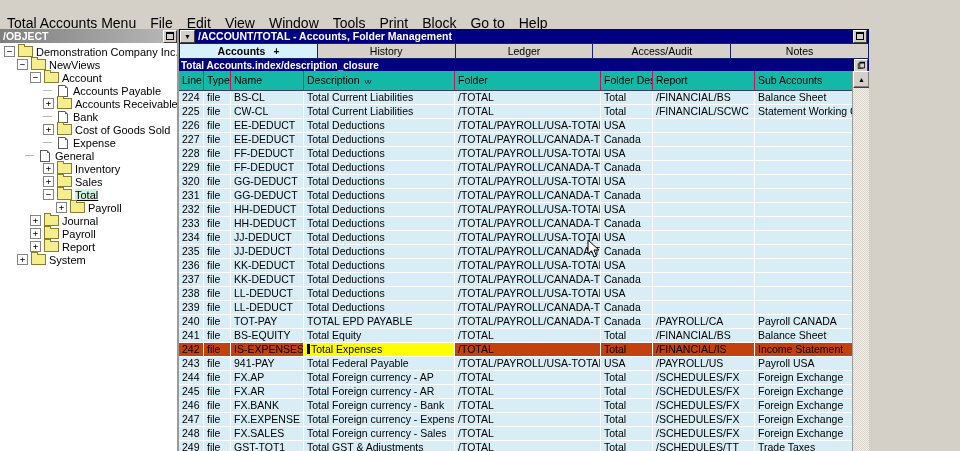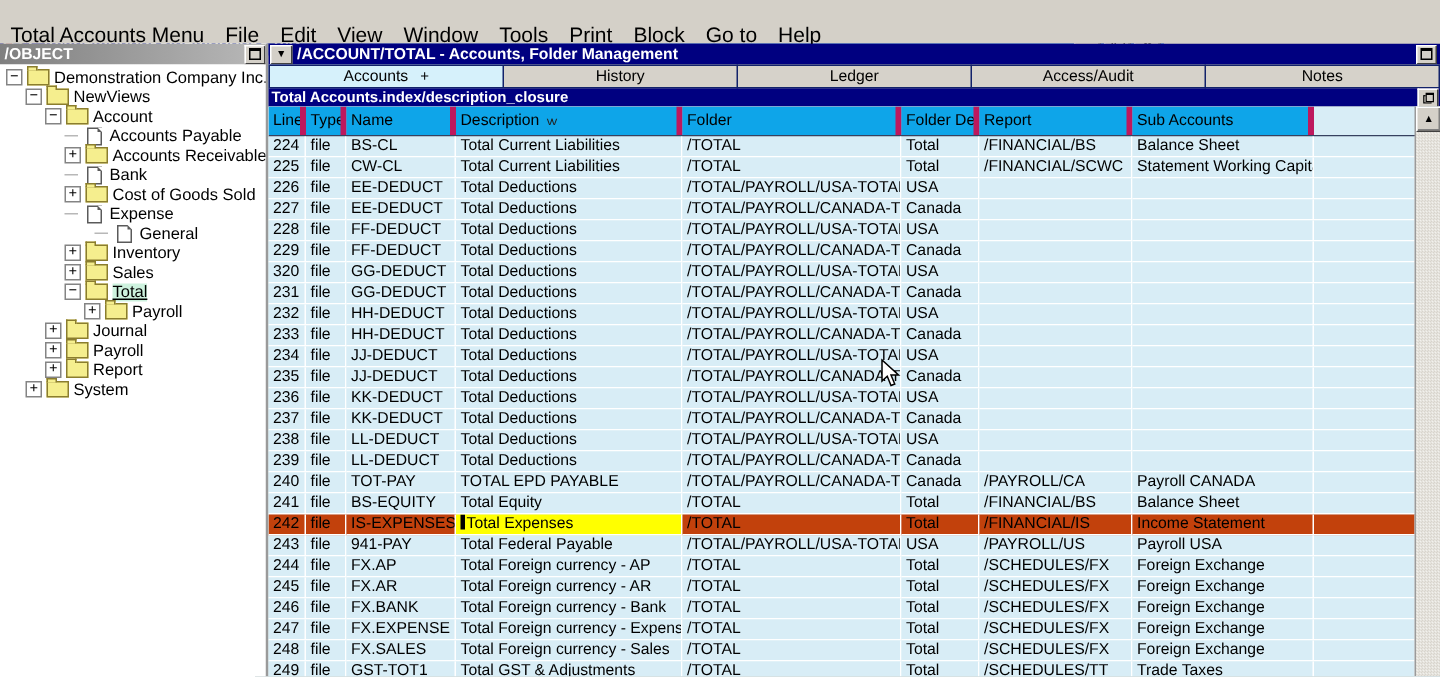--- a/index.html
+++ b/index.html
@@ -20,21 +20,21 @@
   .glyph-restore{position:relative;width:8px;height:8px;}
   .glyph-restore i{position:absolute;display:block;border:1px solid #000;background:#d4d0c8;}
   .glyph-restore i.b{left:0;top:2px;width:5px;height:5px;}
   .glyph-restore i.f{left:2px;top:0;width:5px;height:5px;border-top-width:2px;}
   .glyph-close{font-weight:bold;font-size:11px;margin-top:-1px;}
   
   .menubar{position:absolute;left:0;top:17px;width:960px;height:12px;background:#d4d0c8;
     display:flex;align-items:center;font-size:14px;line-height:12px;}
   .menu-item{padding:0 7px;white-space:nowrap;cursor:default;}
   
-  .main{position:absolute;left:0;top:29px;width:960px;bottom:0;display:flex;overflow:hidden;}
+  .main{position:absolute;left:0;top:29px;width:869px;bottom:0;display:flex;overflow:hidden;}
   .left-panel{width:177px;flex:0 0 auto;background:#fff;border-right:2px solid #9a9a9a;
     display:flex;flex-direction:column;}
   .right-panel{flex:1;display:flex;flex-direction:column;min-width:0;}
   .phdr{height:14px;flex:0 0 auto;display:flex;align-items:center;color:#fff;
     font-weight:bold;font-size:10.5px;white-space:nowrap;overflow:hidden;}
   .phdr.gray{background:linear-gradient(90deg,#7f7f7f,#b9b9b9);padding-left:3px;}
   .phdr.navy{background:#000080;}
   .mini-btn{width:12px;height:11px;background:#d4d0c8;border:1px solid;
     border-color:#fff #404040 #404040 #fff;flex:0 0 auto;
     display:flex;align-items:center;justify-content:center;padding:0;}
@@ -57,34 +57,34 @@
   .ico-file{width:8px;height:10px;flex:0 0 auto;background:#fff;border:1px solid #5a5a5a;
     margin:0 5px 0 3px;position:relative;}
   .ico-file:before{content:"";position:absolute;right:-1px;top:-1px;
     border-style:solid;border-width:0 3px 3px 0;border-color:#fff #fff #5a5a5a #fff;}
   .tsel{background:#cdf2de;text-decoration:underline;}
   
   .tabs{height:16px;flex:0 0 auto;display:flex;background:#000080;}
   .tab{flex:1;display:flex;align-items:center;justify-content:center;gap:8px;
     background:#d6d2ca;border:1px solid #12226a;border-left:none;font-size:10.5px;color:#000;}
   .tab:first-child{border-left:1px solid #12226a;}
-  .tab.active{background:#d6f1fb;font-weight:normal;}
+  .tab.active{background:#d6f1fb;font-weight:bold;}
   .tab .plus{font-size:10px;}
   
   .subheader{height:12px;flex:0 0 auto;background:#000080;color:#fff;display:flex;
     align-items:center;font-weight:bold;font-size:10px;padding-left:2px;}
   
   .table-wrap{flex:1;position:relative;overflow:hidden;background:#d8edf6;}
   .grid{position:absolute;left:0;top:0;right:16px;}
   .grow{display:grid;grid-template-columns:25px 27px 73px 151px 146px 52px 102px 121px 1fr;height:14px;}
   .grow.hdr{height:19px;border-bottom:1px solid #36415f;}
   .gcell{background:#d8edf6;border-right:1px solid #fff;border-bottom:1px solid #fff;
     padding:0 0 0 3px;font-size:10.5px;line-height:13px;color:#000;
     white-space:nowrap;overflow:hidden;}
-  .hdr .gcell{background:#0ea5e9;border-right:4px solid #be185d;border-bottom:none;
+  .hdr .gcell{background:#14b8a6;border-right:1px solid #be185d;border-bottom:none;
     line-height:18px;font-size:10.5px;}
   .sort-ind{font-size:8px;letter-spacing:-1px;margin-left:5px;color:#222;}
   .rowsel .gcell{background:#c2410c;}
   .cell-edit{background:#ffff00 !important;}
   .caret{display:inline-block;width:3px;height:10px;background:#000;
     vertical-align:-1px;margin-right:1px;}
   
   .vscroll{position:absolute;right:0;top:0;bottom:0;width:16px;
     background-image:conic-gradient(#f2f1ed 25%,#d8d4cc 25% 50%,#f2f1ed 50% 75%,#d8d4cc 75%);
     background-size:2px 2px;border-left:1px solid #9a9a9a;}
@@ -180,21 +180,21 @@
           <div class="titem" style="padding-left: 43px;">
             <span class="tog">+</span>
             <span class="ico-folder"></span>
             <span>Cost of Goods Sold</span>
           </div>
           <div class="titem" style="padding-left: 43px; text-align: center;">
             <span class="tog-blank"></span>
             <span class="ico-file"></span>
             <span>Expense</span>
           </div>
-          <div class="titem" style="padding-left: 63px;">
+          <div class="titem" style="padding-left: 25px;">
             <span class="tog-blank"></span>
             <span class="ico-file"></span>
             <span>General</span>
           </div>
           <div class="titem" style="padding-left: 43px;">
             <span class="tog">+</span>
             <span class="ico-folder"></span>
             <span>Inventory</span>
           </div>
           <div class="titem" style="padding-left: 43px;">

